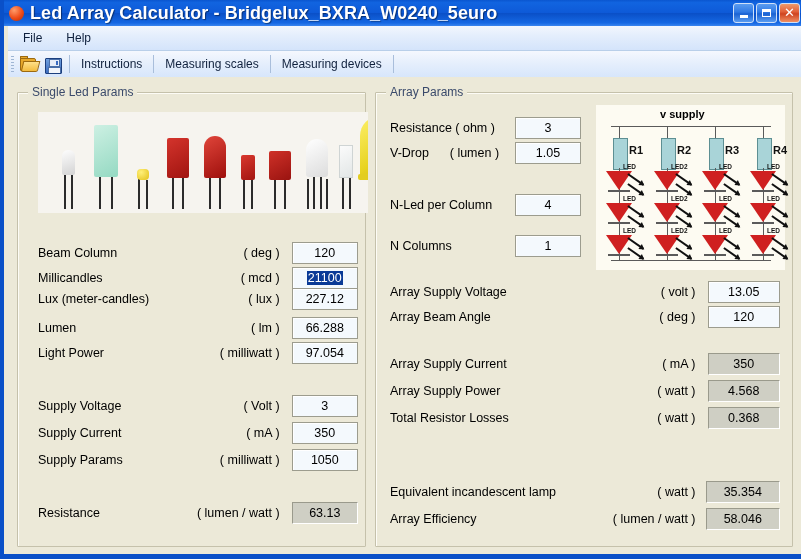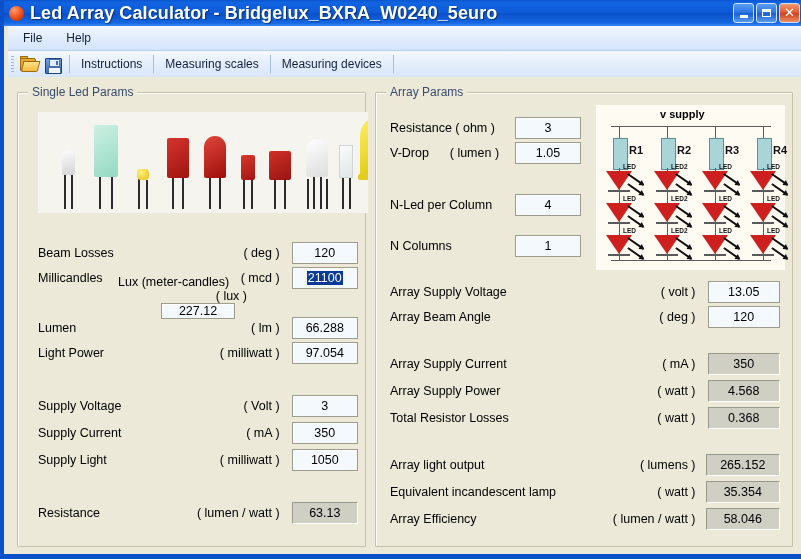--- a/index.html
+++ b/index.html
@@ -278,32 +278,32 @@
         </div>
 
         <div class="led" style="left:322px;bottom:4px;width:42px;height:96px;">
 
           <div style="position:absolute;left:0px;bottom:29px;width:40px;height:64px;background:linear-gradient(145deg,#fdf06a,#e8d321 60%,#cbb10f);border-radius:20px 20px 4px 4px;"></div>
           <div style="position:absolute;left:-2px;bottom:29px;width:44px;height:6px;background:#e3cd20;border-radius:2px;"></div>
         </div>
       </div>
 
       <div class="row" style="left:21px;top:157px;width:320px;">
-        <div class="lbl" style="width:160px;">Beam Losses</div>
+        <div class="lbl" style="width:160px;">Beam Column</div>
         <div class="unit" style="width:110px;text-align:right;padding-right:12px;">( deg )</div>
         <div class="fld" style="width:74px;">120</div>
       </div>
       <div class="row" style="left:21px;top:182px;width:320px;">
         <div class="lbl" style="width:160px;">Millicandles</div>
         <div class="unit" style="width:110px;text-align:right;padding-right:12px;">( mcd )</div>
         <div class="fld" style="width:74px;">
             <span class="sel">21100</span>
           </div>
       </div>
-      <div class="row" style="left:21px;top:190px;width:320px;flex-direction:column;">
+      <div class="row" style="left:21px;top:203px;width:320px;">
         <div class="lbl" style="width:160px;">Lux (meter-candles)</div>
         <div class="unit" style="width:110px;text-align:right;padding-right:12px;">( lux )</div>
         <div class="fld" style="width:74px;">227.12</div>
       </div>
       <div class="row" style="left:21px;top:232px;width:320px;">
         <div class="lbl" style="width:160px;">Lumen</div>
         <div class="unit" style="width:110px;text-align:right;padding-right:12px;">( lm )</div>
         <div class="fld" style="width:74px;">66.288</div>
       </div>
       <div class="row" style="left:21px;top:257px;width:320px;">
@@ -316,21 +316,21 @@
         <div class="lbl" style="width:160px;">Supply Voltage</div>
         <div class="unit" style="width:110px;text-align:right;padding-right:12px;">( Volt )</div>
         <div class="fld" style="width:74px;">3</div>
       </div>
       <div class="row" style="left:21px;top:337px;width:320px;">
         <div class="lbl" style="width:160px;">Supply Current</div>
         <div class="unit" style="width:110px;text-align:right;padding-right:12px;">( mA )</div>
         <div class="fld" style="width:74px;">350</div>
       </div>
       <div class="row" style="left:21px;top:364px;width:320px;">
-        <div class="lbl" style="width:160px;">Supply Light</div>
+        <div class="lbl" style="width:160px;">Supply Params</div>
         <div class="unit" style="width:110px;text-align:right;padding-right:12px;">( milliwatt )</div>
         <div class="fld" style="width:74px;">1050</div>
       </div>
 
       <div class="row" style="left:21px;top:417px;width:320px;">
         <div class="lbl" style="width:88px;">Resistance</div>
         <div class="unit" style="width:182px;text-align:right;padding-right:12px;">( lumen / watt )</div>
         <div class="fld ro" style="width:74px;">63.13</div>
       </div>
     </div>
@@ -476,25 +476,20 @@
         <div class="lbl" style="width:220px;">Array Supply Power</div>
         <div class="unit" style="width:92px;text-align:right;padding-right:12px;">( watt )</div>
         <div class="fld ro" style="width:74px;">4.568</div>
       </div>
       <div class="row" style="left:15px;top:322px;width:390px;">
         <div class="lbl" style="width:220px;">Total Resistor Losses</div>
         <div class="unit" style="width:92px;text-align:right;padding-right:12px;">( watt )</div>
         <div class="fld ro" style="width:74px;">0.368</div>
       </div>
 
-      <div class="row" style="left:15px;top:369px;width:390px;">
-        <div class="lbl" style="width:220px;">Array light output</div>
-        <div class="unit" style="width:92px;text-align:right;padding-right:10px;">( lumens )</div>
-        <div class="fld ro" style="width:76px;">265.152</div>
-      </div>
       <div class="row" style="left:15px;top:396px;width:390px;">
         <div class="lbl" style="width:220px;">Equivalent incandescent lamp</div>
         <div class="unit" style="width:92px;text-align:right;padding-right:10px;">( watt )</div>
         <div class="fld ro" style="width:76px;">35.354</div>
       </div>
       <div class="row" style="left:15px;top:423px;width:390px;">
         <div class="lbl" style="width:180px;">Array Efficiency</div>
         <div class="unit" style="width:132px;text-align:right;padding-right:10px;">( lumen / watt )</div>
         <div class="fld ro" style="width:76px;">58.046</div>
       </div>

